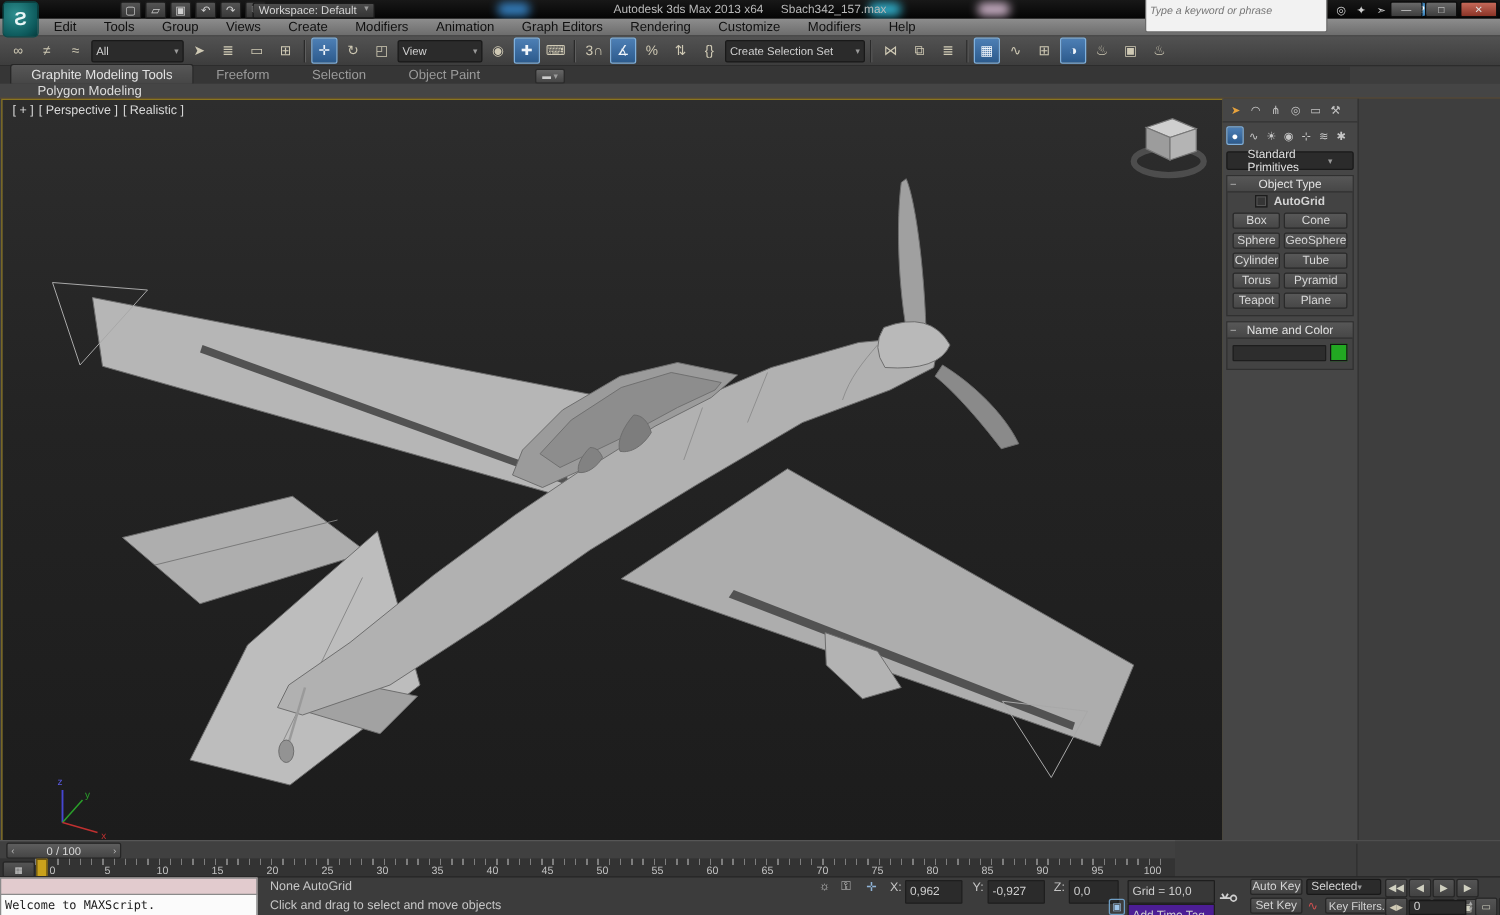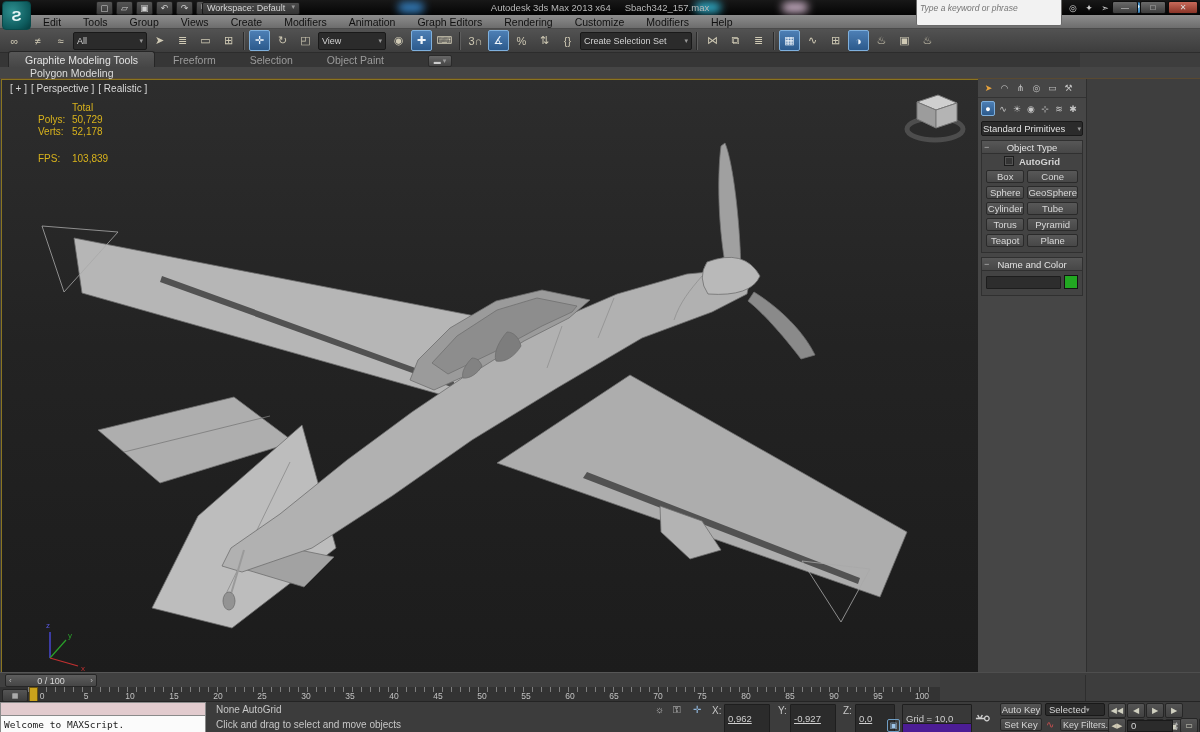--- a/index.html
+++ b/index.html
@@ -73,21 +73,21 @@
   
   .cmdpanel{left:978px;top:79px;width:222px;height:593px;background:#3e3e3e;}
   .cp-col{position:absolute;left:0;top:0;width:108px;height:593px;background:#464646;border-right:1px solid #2f2f2f;}
   .cp-tabs{display:flex;align-items:center;gap:3px;padding:2px 4px;height:14px;border-bottom:1px solid #333;}
   .cp-tab{width:13px;height:13px;display:flex;align-items:center;justify-content:center;font-size:9px;color:#c2c2c2;}
   .cp-tab.active{color:#e8a33d;}
   .cp-cats{display:flex;align-items:center;gap:2px;padding:3px 3px;height:15px;}
   .cp-cat{width:12px;height:13px;display:flex;align-items:center;justify-content:center;font-size:9px;color:#c6c6c6;border-radius:2px;}
   .cp-cat.active{background:linear-gradient(#4d7fb5,#2c5a8c);border:1px solid #7fb0dd;color:#fff;}
   .cp-dd{margin:2px 3px;height:13px;background:#2b2b2b;border:1px solid #191919;border-radius:2px;color:#e0e0e0;
-    font-size:9.5px;display:flex;align-items:center;justify-content:space-between;padding:0 1px;}
+    font-size:9.5px;display:flex;align-items:center;justify-content:space-between;padding:0 16px;}
   .rollout{margin:4px 3px 0 3px;border:1px solid #303030;background:#434343;}
   .ro-head{height:12px;background:linear-gradient(#575757,#474747);border-bottom:1px solid #303030;
     display:flex;align-items:center;justify-content:center;position:relative;color:#e2e2e2;font-size:9.5px;}
   .ro-min{position:absolute;left:2px;top:1px;font-size:9px;color:#bbb;}
   .autogrid{display:flex;align-items:center;justify-content:center;gap:5px;height:14px;color:#d2d2d2;font-size:9.5px;font-weight:bold;}
   .chk{width:8px;height:8px;background:#353535;border:1px solid #1c1c1c;box-shadow:inset 0 0 0 1px #555;}
   .ot-grid{display:grid;grid-template-columns:1fr 1fr;gap:3px;padding:2px 4px 5px 4px;}
   .ot-btn{height:11px;background:linear-gradient(#585858,#474747);border:1px solid #2a2a2a;border-radius:2px;
     color:#d8d8d8;font-size:9.5px;display:flex;align-items:center;justify-content:center;}
   .nc-row{display:flex;align-items:center;gap:3px;padding:4px 4px 6px 4px;}
@@ -114,21 +114,21 @@
 
   
   .statusbar{left:0;top:701px;width:1200px;height:31px;background:#3c3c3c;border-top:1px solid #242424;}
   .listener-pink{left:0;top:0;width:206px;height:14px;background:#e2cbce;border:1px solid #8a8a8a;box-sizing:border-box;}
   .listener-white{left:0;top:14px;width:206px;height:17px;background:#fbfbfb;border:1px solid #8a8a8a;border-top:none;
     box-sizing:border-box;color:#1a1a1a;font-family:"DejaVu Sans Mono",monospace;font-size:9.5px;
     display:flex;align-items:center;padding-left:3px;}
   .stat-line{font-size:10px;color:#c6c6c6;}
   .sb-icon{font-size:10px;color:#c9c9c9;}
   .sb-field{background:#2b2b2b;border:1px solid #1e1e1e;border-radius:1px;color:#cfcfcf;font-size:9.5px;
-    display:flex;align-items:center;padding:0 3px;height:29px;box-sizing:border-box;text-decoration:underline;}
+    display:flex;align-items:center;padding:0 3px;height:19px;box-sizing:border-box;}
   .sb-btn{background:linear-gradient(#545454,#424242);border:1px solid #262626;border-radius:2px;color:#d5d5d5;
     font-size:9.5px;display:flex;align-items:center;justify-content:center;height:13px;box-sizing:border-box;}
   .sb-dd{background:#2b2b2b;border:1px solid #191919;border-radius:2px;color:#d5d5d5;font-size:9.5px;
     display:flex;align-items:center;height:13px;box-sizing:border-box;padding:0 3px;}
   .keybig{font-size:17px;color:#cfcfcf;transform:rotate(-90deg);}
   .pb{display:flex;gap:1px;}
   .pb .tbtn{width:16px;height:13px;font-size:8px;background:linear-gradient(#545454,#424242);border:1px solid #262626;color:#d0d0c0;}
   .frame-field{width:46px;height:12px;background:#2b2b2b;border:1px solid #191919;color:#d5d5d5;font-size:9.5px;
     display:flex;align-items:center;padding:0 3px;box-sizing:border-box;}
   .spin{display:flex;flex-direction:column;font-size:5px;color:#aaa;line-height:5px;justify-content:center;}
@@ -282,26 +282,20 @@
 </div>
 <div class="abs ribbon-sub">
   <div class="subtab">Polygon Modeling</div>
 </div>
 
 <div class="abs viewport">
   <div class="abs vp-label">
     <span>[ + ]</span>
     <span>[ Perspective ]</span>
     <span>[ Realistic ]</span>
-  </div>
-  <div class="abs vp-stats" style="left:8px;top:22px;">
-    <div><span class="lab"></span><span>Total</span></div>
-    <div style="margin-top:1px;"><span class="lab">Polys:</span><span>50,729</span></div>
-    <div style="margin-top:1px;"><span class="lab">Verts:</span><span>52,178</span></div>
-    <div style="margin-top:16px;"><span class="lab">FPS:</span><span>103,839</span></div>
   </div>
 
   <svg class="abs plane-svg" width="976" height="592" viewBox="0 0 976 592">
     <g stroke="#6e6e6e" stroke-width="0.8">
 
       <path d="M723,63 C731,82 738,140 739,192 L725,194 C716,150 715,96 719,66 Z" fill="#a0a0a0"></path>
       <path d="M752,212 C778,228 802,252 813,275 L799,279 C780,254 759,231 746,221 Z" fill="#8a8a8a"></path>
 
       <polygon points="545,250 72,158 80,213 458,320" fill="#b6b6b6"></polygon>
       <polygon points="160,196 452,302 452,308 158,202" fill="#525252" stroke="none"></polygon>

